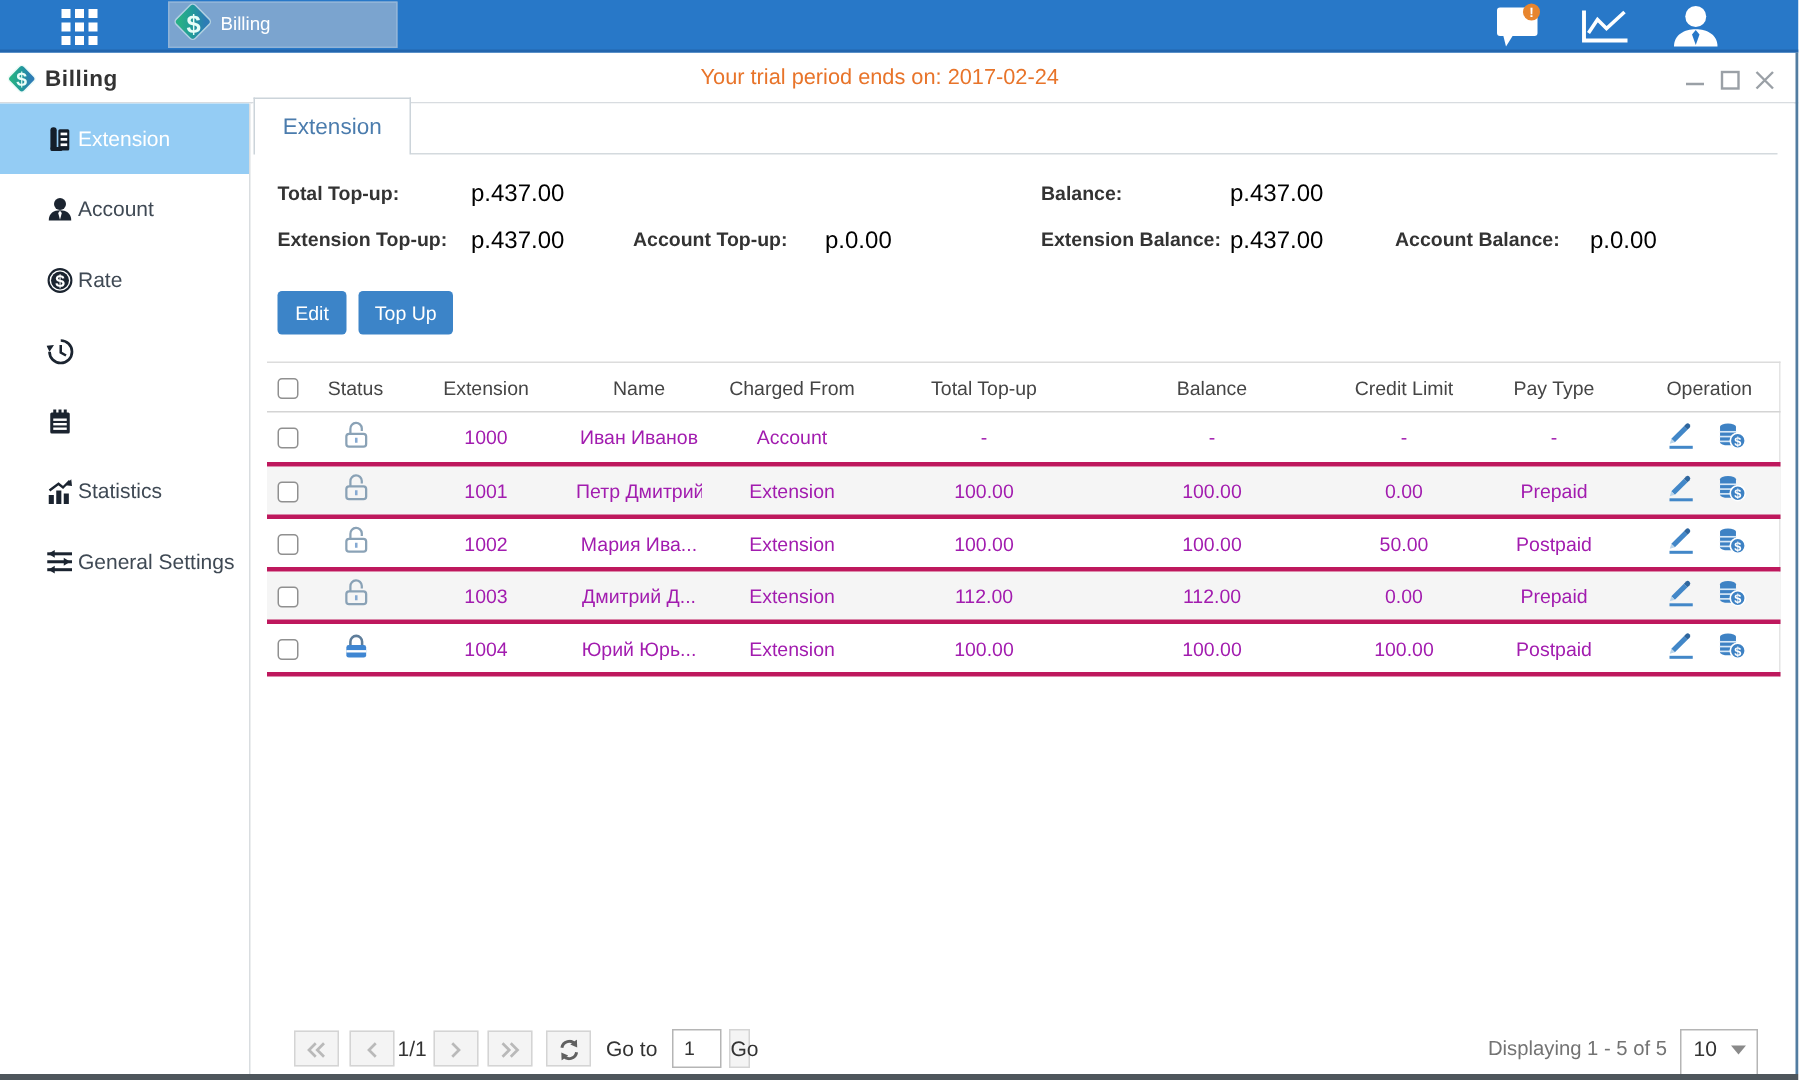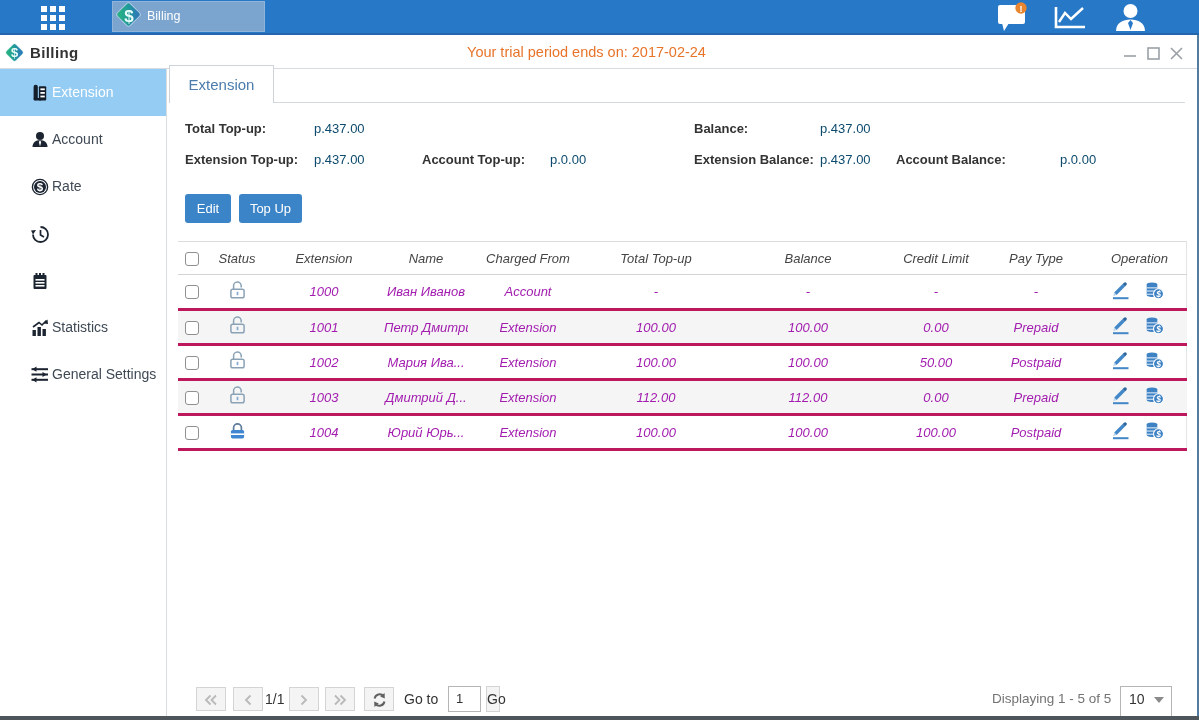--- a/index.html
+++ b/index.html
@@ -30,26 +30,26 @@
 .sitem svg { position:absolute; left:31px; top:15px; }
 .sitem.sel { background:#94ccf4; }
 .sitem.sel .txt { color:#fff; }
 
 #content { position:absolute; left:168px; top:69px; width:1028px; height:647px; background:#fff; }
 #tabstrip { position:absolute; left:0; top:0; width:1028px; height:34px; }
 #tabstrip .line { position:absolute; left:106px; right:11px; top:33px; height:1px; background:#d4dade; }
 #activetab { position:absolute; left:1px; top:-4px; width:105px; height:38px; background:#fff; border:1px solid #ccd4da; border-bottom:none; text-align:center; line-height:38px; color:#4b7cad; font-size:15px; }
 
 .slabel { position:absolute; font-size:13px; font-weight:bold; color:#333; white-space:nowrap; }
-.sval { position:absolute; font-size:13px; color:#0c4a6e; white-space:nowrap; }
+.sval { position:absolute; font-size:16px; color:#000000; white-space:nowrap; }
 
 .bluebtn { position:absolute; top:125px; height:29px; background:#3c84c8; color:#fff; font-size:13px; text-align:center; line-height:29px; border-radius:3px; }
 
 #tbl { position:absolute; left:10px; top:172px; width:1009px; border-right:1px solid #e4e4e4; }
-#tbl table { border-collapse:collapse; table-layout:fixed; width:1008px;font-style:italic; }
+#tbl table { border-collapse:collapse; table-layout:fixed; width:1008px; }
 #tbl th { height:33px; font-weight:normal; font-size:13px; color:#454545; border-top:1px solid #dcdcdc; border-bottom:1px solid #d4d4d4; text-align:center; }
 #tbl td { height:35px; font-size:13px; color:#a21caf; text-align:center; border-bottom:3px solid #be185d; white-space:nowrap; overflow:hidden; }
 #tbl tr.alt td { background:#f5f5f5; }
 #tbl .cbc { text-align:left; padding-left:7px; }
 .cb { display:inline-block; width:14px; height:14px; border:1px solid #909090; border-radius:3px; background:#fff; vertical-align:middle; }
 
 #pager { position:absolute; left:0px; top:617px; width:1028px; height:30px; font-size:13px; color:#444; }
 .pbtn { position:absolute; top:1px; width:30px; height:24px; background:#f4f4f4; border:1px solid #d4d4d4; text-align:center; }
 .pbtn svg { margin-top:6px; }
 #goto { position:absolute; left:236px; top:1px; line-height:24px; font-size:14px; color:#333; }
@@ -195,21 +195,21 @@
     <div class="sval" style="left:146px;top:52px">p.437.00</div>
     <div class="slabel" style="left:526px;top:52px">Balance:</div>
     <div class="sval" style="left:652px;top:52px">p.437.00</div>
 
     <div class="slabel" style="left:17px;top:83px">Extension Top-up:</div>
     <div class="sval" style="left:146px;top:83px">p.437.00</div>
     <div class="slabel" style="left:254px;top:83px">Account Top-up:</div>
     <div class="sval" style="left:382px;top:83px">p.0.00</div>
     <div class="slabel" style="left:526px;top:83px">Extension Balance:</div>
     <div class="sval" style="left:652px;top:83px">p.437.00</div>
-    <div class="slabel" style="left:728px;top:83px">Account Balance:</div>
+    <div class="slabel" style="left:762px;top:83px">Account Balance:</div>
     <div class="sval" style="left:892px;top:83px">p.0.00</div>
 
     <div class="bluebtn" style="left:17px;width:46px">Edit</div>
     <div class="bluebtn" style="left:71px;width:63px">Top Up</div>
 
     <div id="tbl">
       <table>
         <colgroup>
           <col style="width:32px">
             <col style="width:54px">

